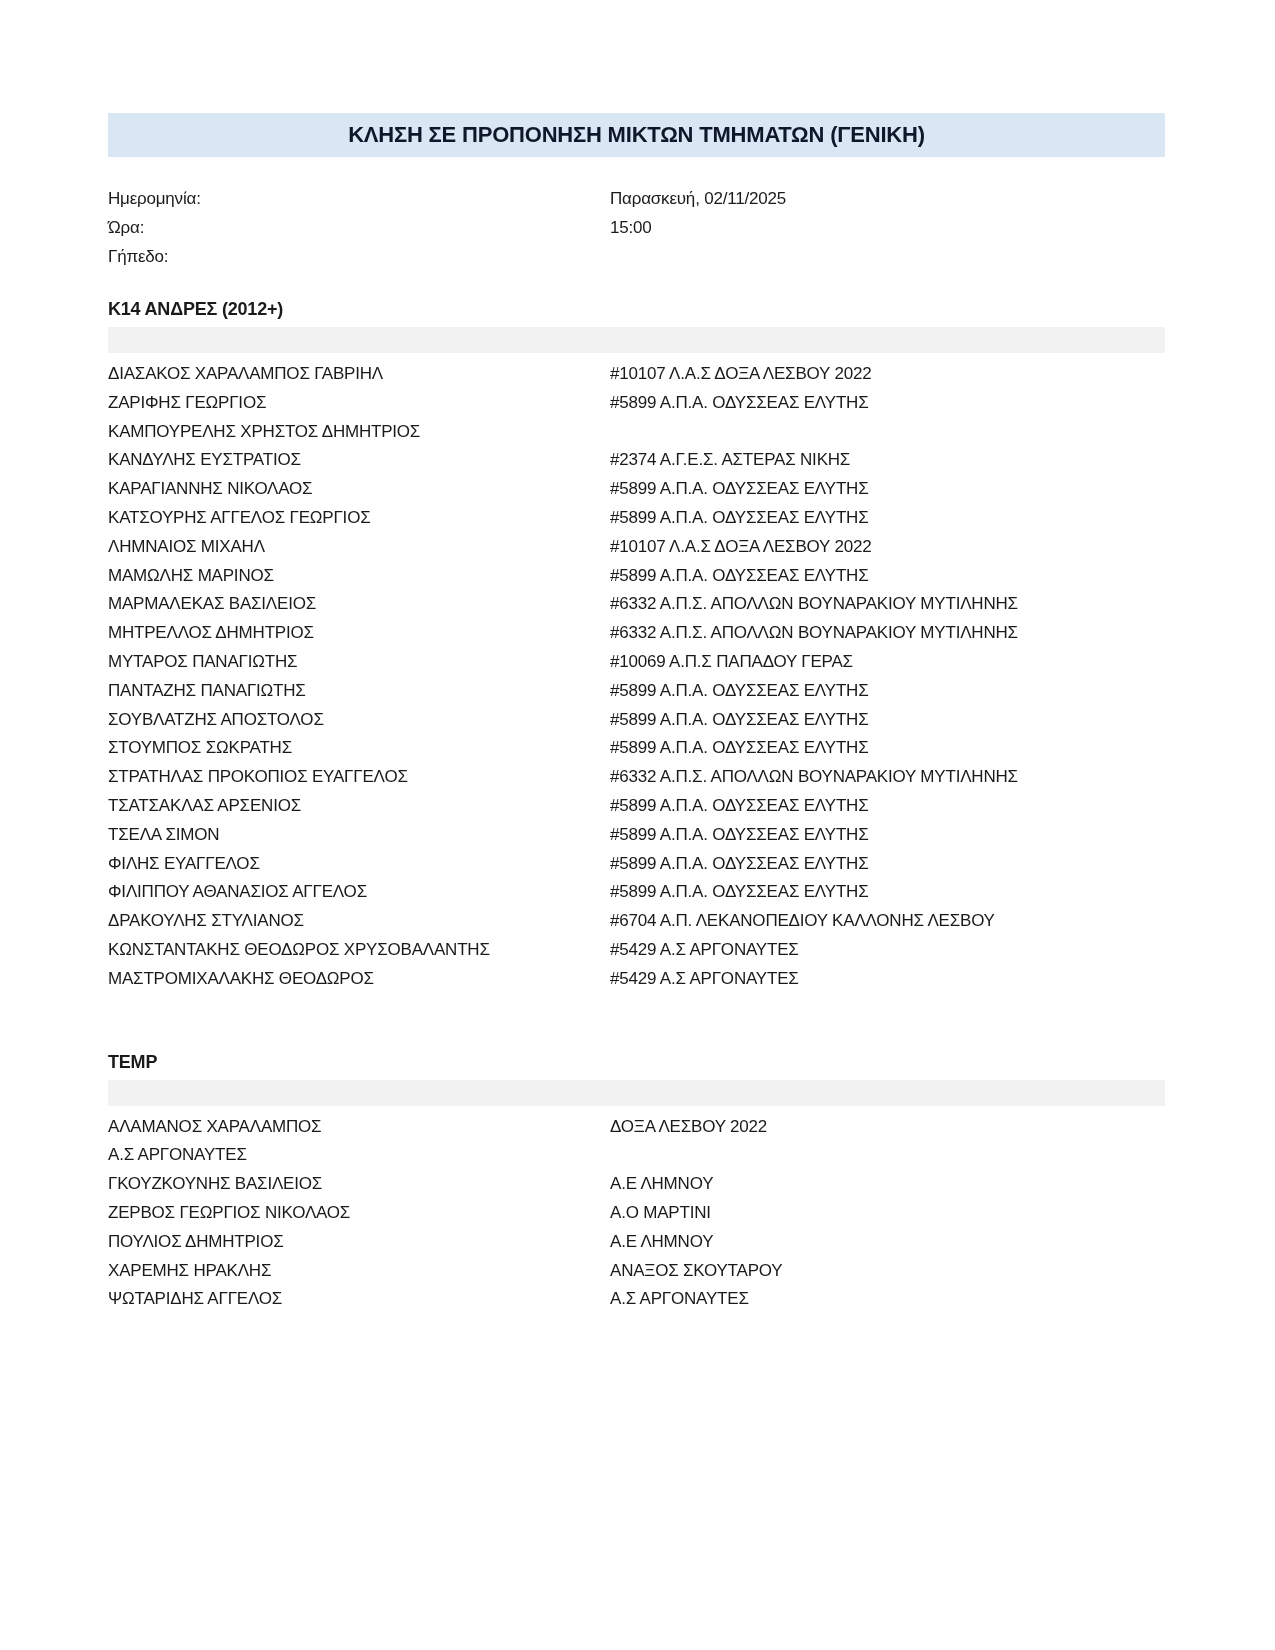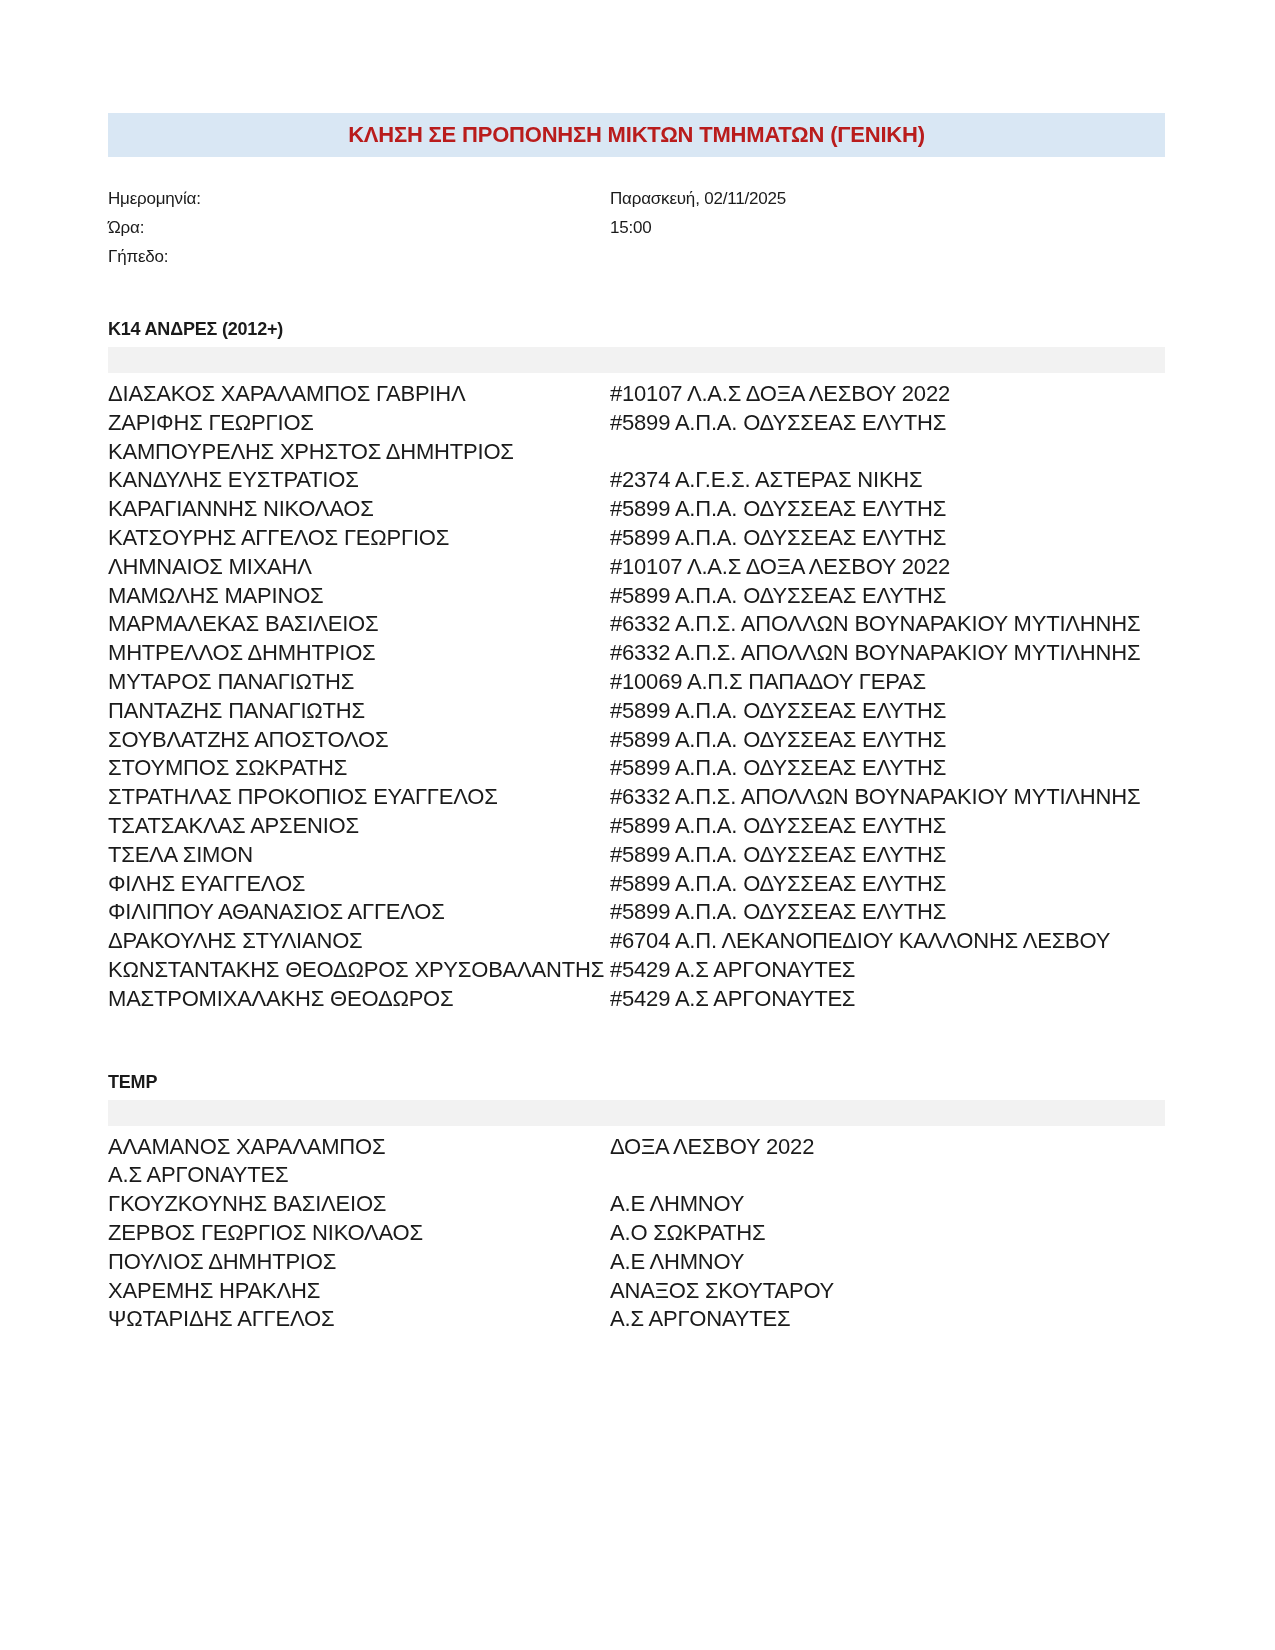--- a/index.html
+++ b/index.html
@@ -20,57 +20,57 @@
   .page{
     width:1057px;
     margin:113px 0 0 108px;
   }
   .title-bar{
     height:44px;
     background:var(--title-bar-bg);
     display:flex;align-items:center;justify-content:center;
     font-weight:bold;
     font-size:22px;
-    color:#b91c1c;
+    color:#0f172a;
   }
   .info-block{
     margin-top:27px;
   }
   .info-row{
     display:flex;
     line-height:29px;
     font-size:17px;
   }
   .info-label{
     width:502px;
     flex-shrink:0;
     font-weight:normal;
   }
   .info-value{flex:1;}
   .section-heading{
-    margin-top:48px;
+    margin-top:28px;
     font-weight:bold;
     font-size:18px;
     line-height:20px;
   }
   .section + .section .section-heading{
     margin-top:58px;
   }
   .section-bar{
     margin-top:8px;
     height:26px;
     background:var(--section-bar-bg);
   }
   .section-rows{
     margin-top:7px;
   }
   .player-row{
     display:flex;
     line-height:28.8px;
-    font-size:22px;
+    font-size:17px;
     white-space:nowrap;
   }
   .player-name{
     width:502px;
     flex-shrink:0;
     overflow:hidden;
   }
   .player-club{flex:1;overflow:hidden;}
 </style>
 </head>
@@ -225,21 +225,21 @@
     <span class="player-club">Α.Σ ΑΡΓΟΝΑΥΤΕΣ</span>
   </div>
 
   <div class="player-row">
     <span class="player-name">ΓΚΟΥΖΚΟΥΝΗΣ ΒΑΣΙΛΕΙΟΣ</span>
     <span class="player-club">Α.Ε ΛΗΜΝΟΥ</span>
   </div>
 
   <div class="player-row">
     <span class="player-name">ΖΕΡΒΟΣ ΓΕΩΡΓΙΟΣ ΝΙΚΟΛΑΟΣ</span>
-    <span class="player-club">Α.Ο ΣΩΚΡΑΤΗΣ</span>
+    <span class="player-club">Α.Ο ΜΑΡΤΙΝΙ</span>
   </div>
 
   <div class="player-row">
     <span class="player-name">ΠΟΥΛΙΟΣ ΔΗΜΗΤΡΙΟΣ</span>
     <span class="player-club">Α.Ε ΛΗΜΝΟΥ</span>
   </div>
 
   <div class="player-row">
     <span class="player-name">ΧΑΡΕΜΗΣ ΗΡΑΚΛΗΣ</span>
     <span class="player-club">ΑΝΑΞΟΣ ΣΚΟΥΤΑΡΟΥ</span>

